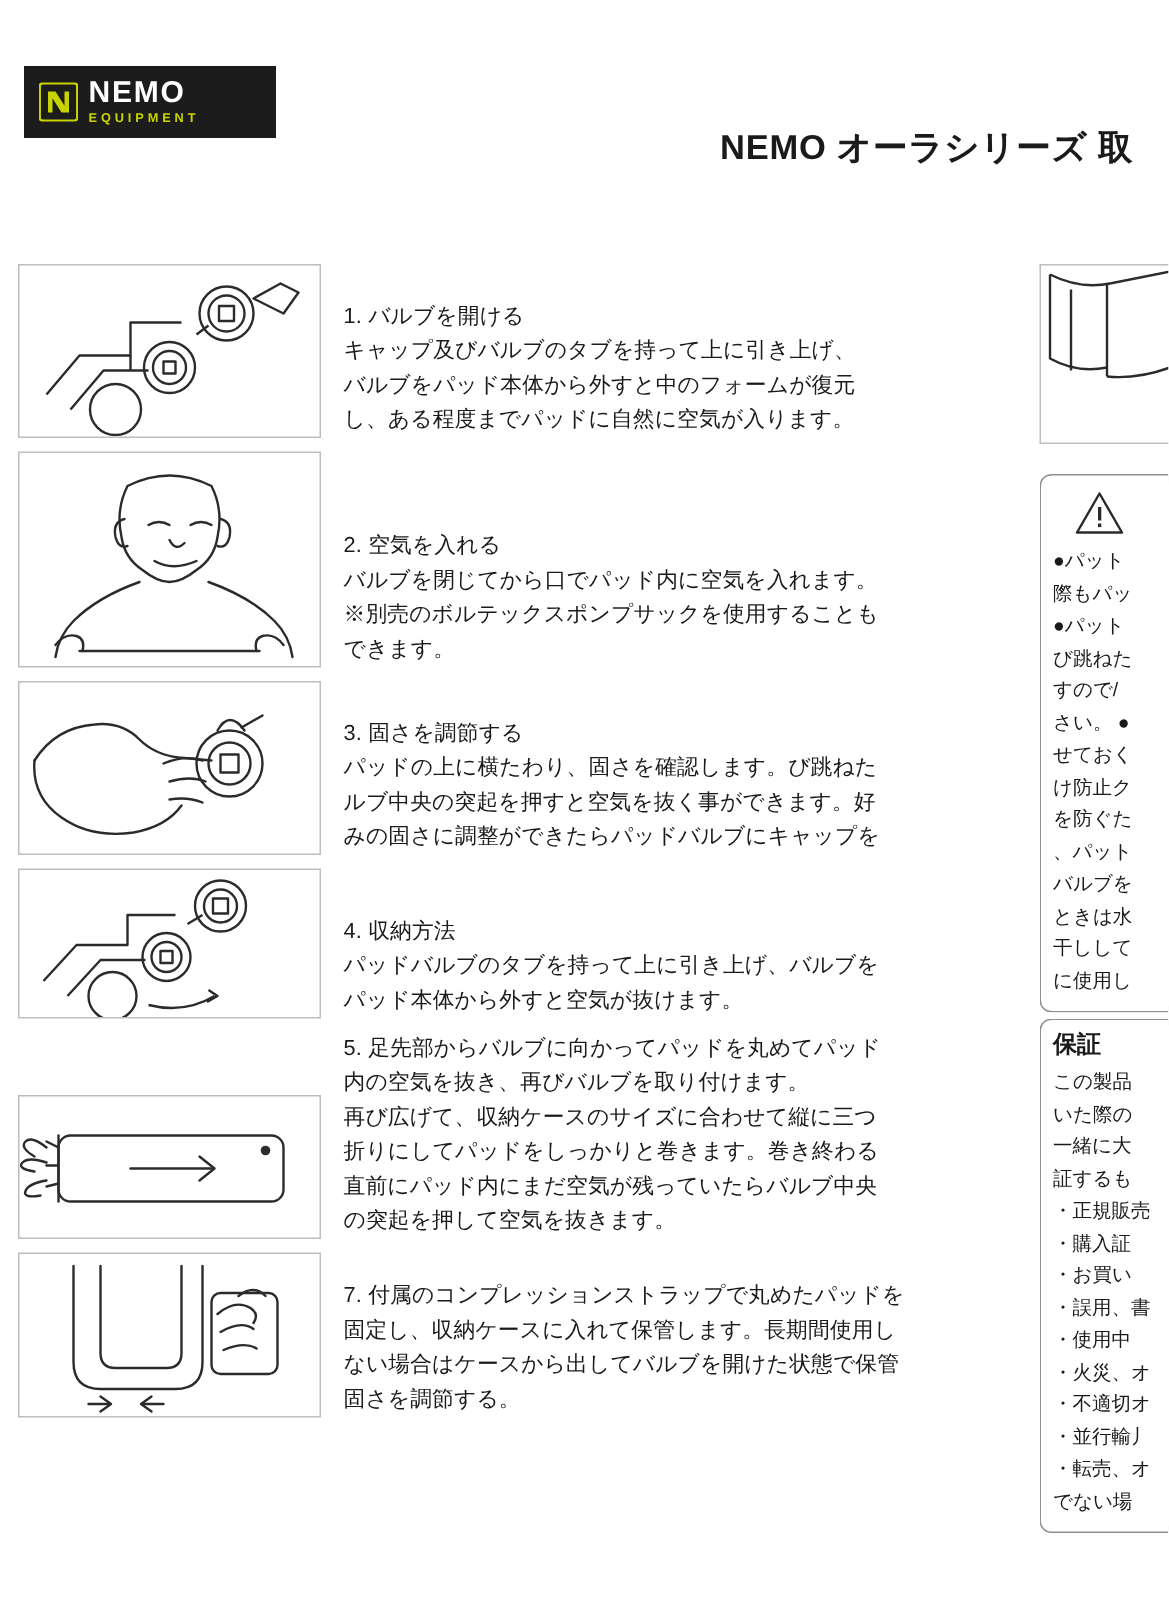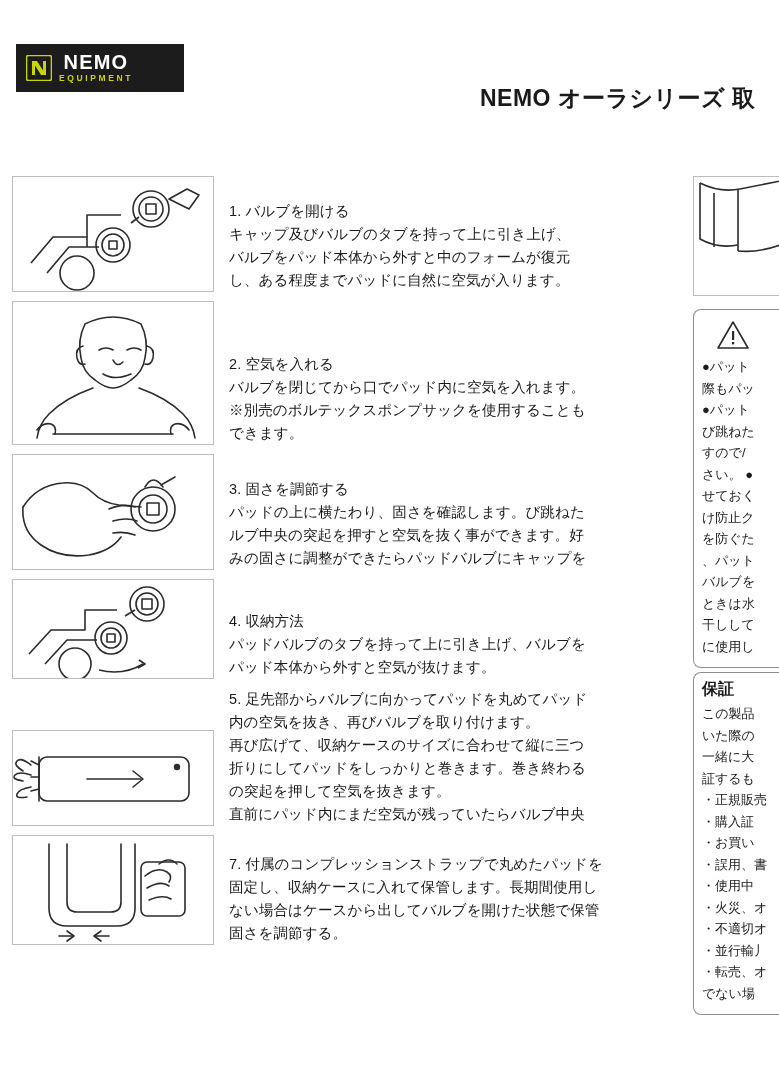--- a/index.html
+++ b/index.html
@@ -46,21 +46,20 @@
     width: 26px;
     height: 26px;
     flex: 0 0 26px;
     position: relative;
   }
   .logo-text-wrap {
     margin-left: 7px;
     display: flex;
     flex-direction: column;
     justify-content: center;
-    align-items: center;
   }
   .logo-name {
     color: #ffffff;
     font-size: 20px;
     font-weight: bold;
     letter-spacing: 1.2px;
     line-height: 20px;
   }
   .logo-sub {
     color: #c8d400;
@@ -132,21 +131,21 @@
   .rc-fig {
     border: 1px solid #bdbdbd;
     border-right: none;
     height: 120px;
     box-sizing: border-box;
     position: relative;
     overflow: hidden;
     background: #fff;
   }
   .rc-box {
-    margin-top: 13px;
+    margin-top: 20px;
     border: 1px solid #8e8e8e;
     border-right: none;
     border-radius: 8px 0 0 8px;
     padding: 10px 0 10px 8px;
     box-sizing: border-box;
     overflow: hidden;
   }
   .warn-icon {
     width: 34px;
     height: 30px;
@@ -319,22 +318,22 @@
             <path d="M120 40 L130 48 L120 56"></path>
             <circle cx="164" cy="36" r="3.2" fill="#2b2b2b" stroke="none"></circle>
           </g>
         </svg>
       </div>
       <div class="step-text">
         <span class="ln">5. 足先部からバルブに向かってパッドを丸めてパッド</span>
         <span class="ln">内の空気を抜き、再びバルブを取り付けます。</span>
         <span class="ln">再び広げて、収納ケースのサイズに合わせて縦に三つ</span>
         <span class="ln">折りにしてパッドをしっかりと巻きます。巻き終わる</span>
+        <span class="ln">直前にパッド内にまだ空気が残っていたらバルブ中央</span>
         <span class="ln">の突起を押して空気を抜きます。</span>
-        <span class="ln">直前にパッド内にまだ空気が残っていたらバルブ中央</span>
       </div>
     </div>
 
     <div class="step">
       <div class="fig" style="height:110px;">
         <svg width="200" height="108" viewBox="0 0 200 108">
           <g fill="none" stroke="#2b2b2b" stroke-width="1.6" stroke-linejoin="round" stroke-linecap="round">
             <path d="M36 8 L36 72 q0 18 18 18 L104 90 q18 0 18 -18 L122 8"></path>
             <path d="M54 8 L54 66 q0 10 10 10 L98 76 q10 0 10 -10 L108 8"></path>
             <rect x="128" y="26" width="44" height="54" rx="6"></rect>

